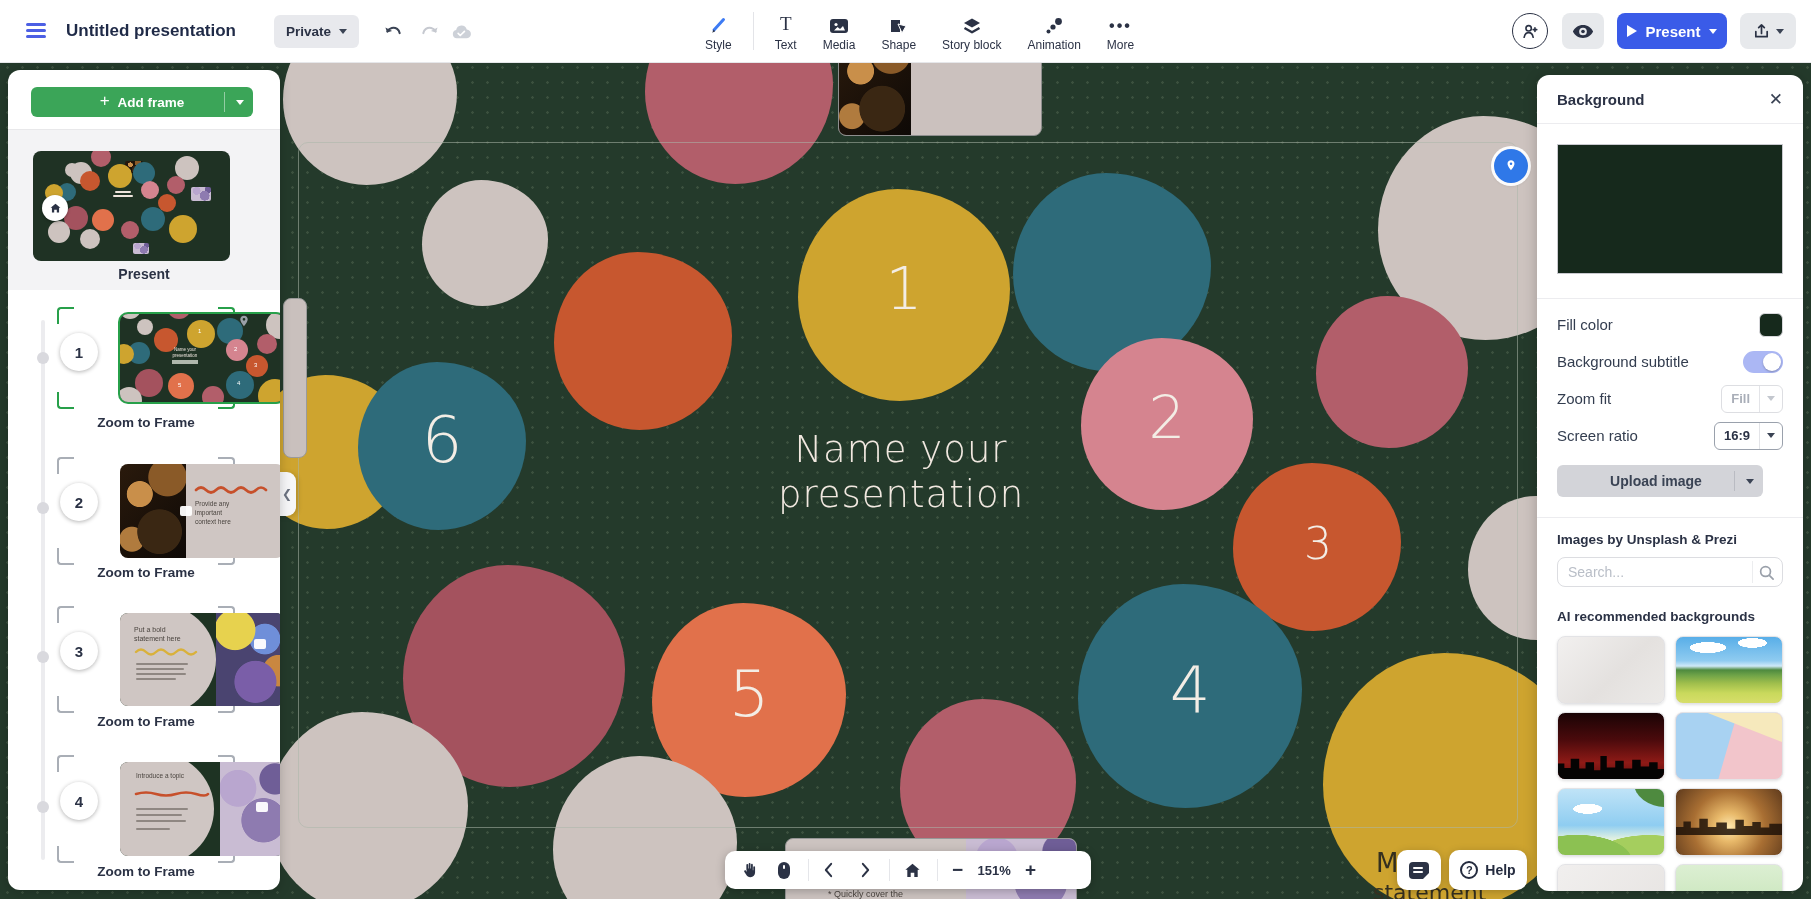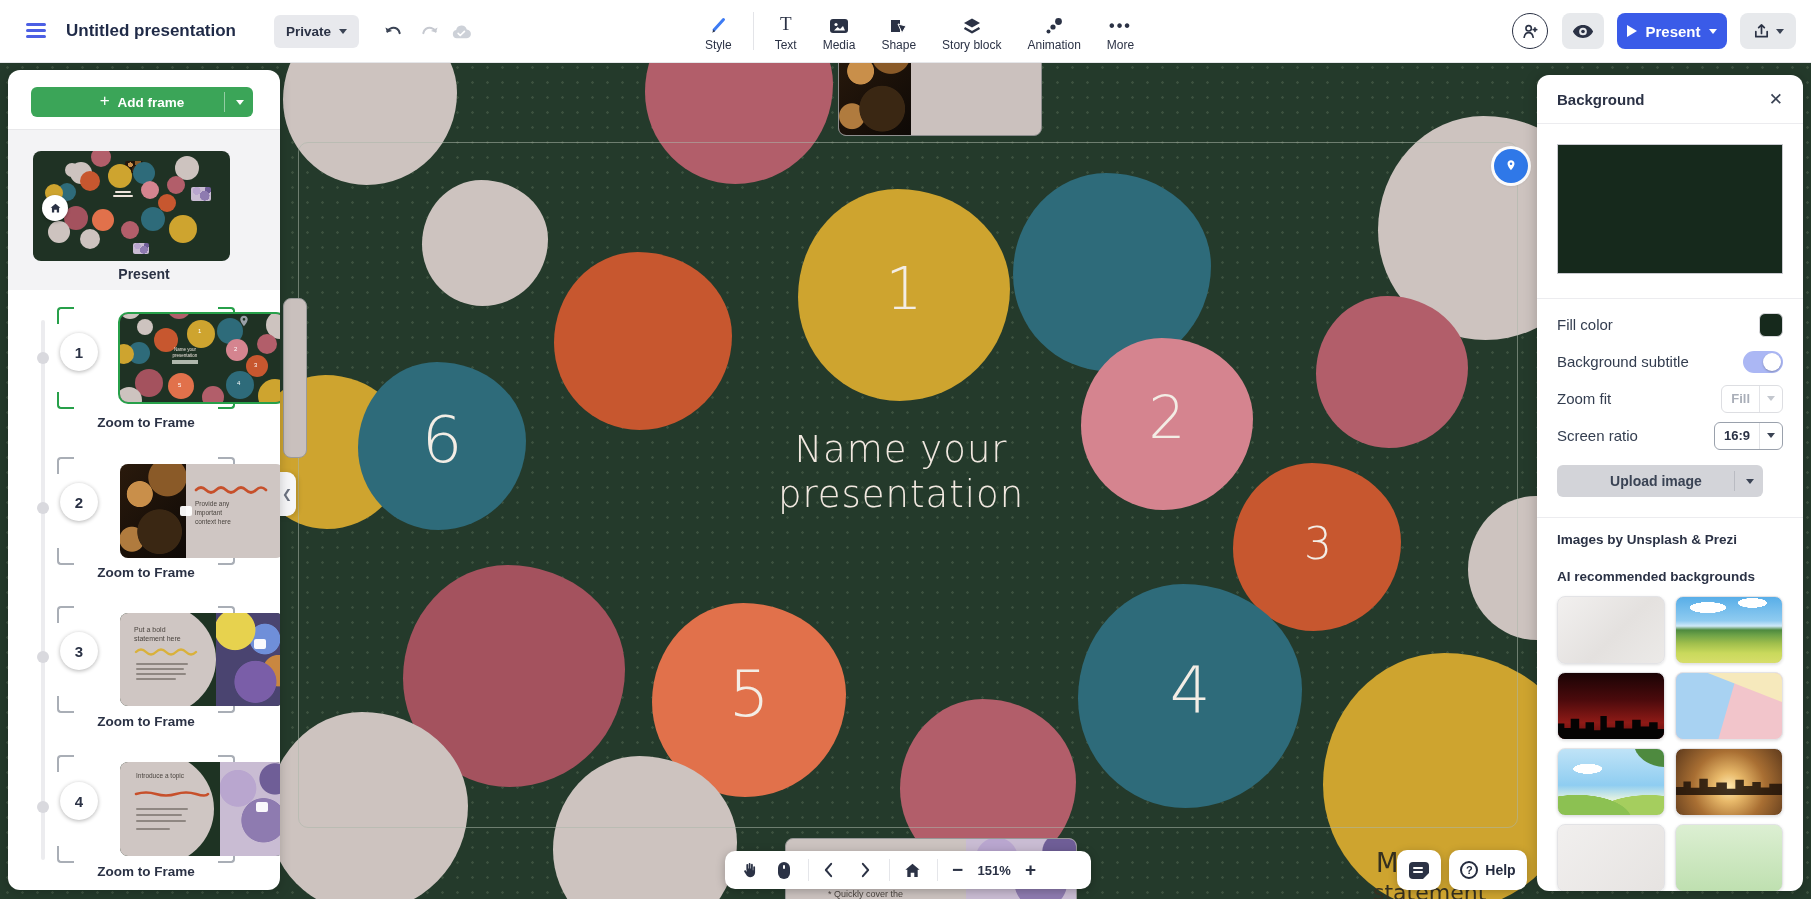--- a/index.html
+++ b/index.html
@@ -574,20 +574,28 @@
       </div>
     </div>
     <button class="upload-btn">
       <span class="ul">Upload image</span>
       <span class="usep"></span>
       <span class="caret ucar"></span>
     </button>
     <hr class="bp-hr" style="margin-top:17px;">
     <div class="bp-sec">
       <div class="bp-h2" style="margin-top:14px;">Images by Unsplash &amp; Prezi</div>
+      <div class="searchbox">
+        <input type="text" placeholder="Search..." style="">
+        <span class="sb-div"></span>
+        <svg style="position:absolute;right:8px;top:7px;" width="17" height="17" viewBox="0 0 18 18">
+            <circle cx="8" cy="8" r="5.2" fill="none" stroke="#9AA0AA" stroke-width="1.8"></circle>
+            <path d="M12 12l4 4" stroke="#9AA0AA" stroke-width="1.8" stroke-linecap="round"></path>
+          </svg>
+      </div>
       <div class="bp-h2" style="margin-top:22px;">AI recommended backgrounds</div>
       <div class="ai-grid">
         <div class="ai-thumb t1"></div>
         <div class="ai-thumb t2"></div>
         <div class="ai-thumb t3"></div>
         <div class="ai-thumb t4">
             <div class="p-blue"></div>
             <div class="p-cream"></div>
           </div>
         <div class="ai-thumb t5"></div>

